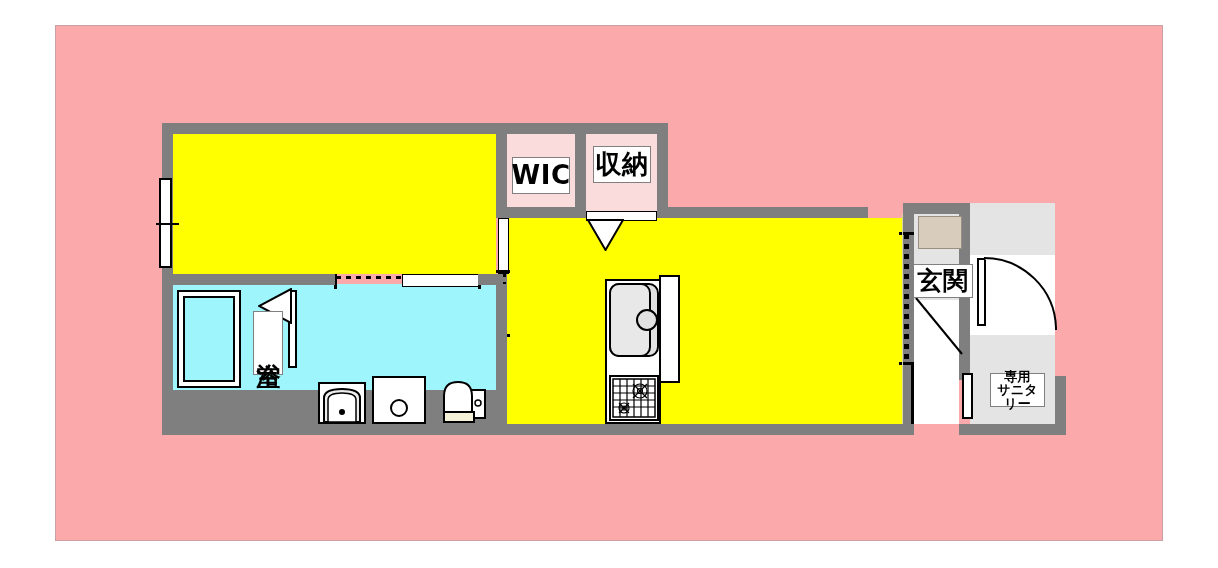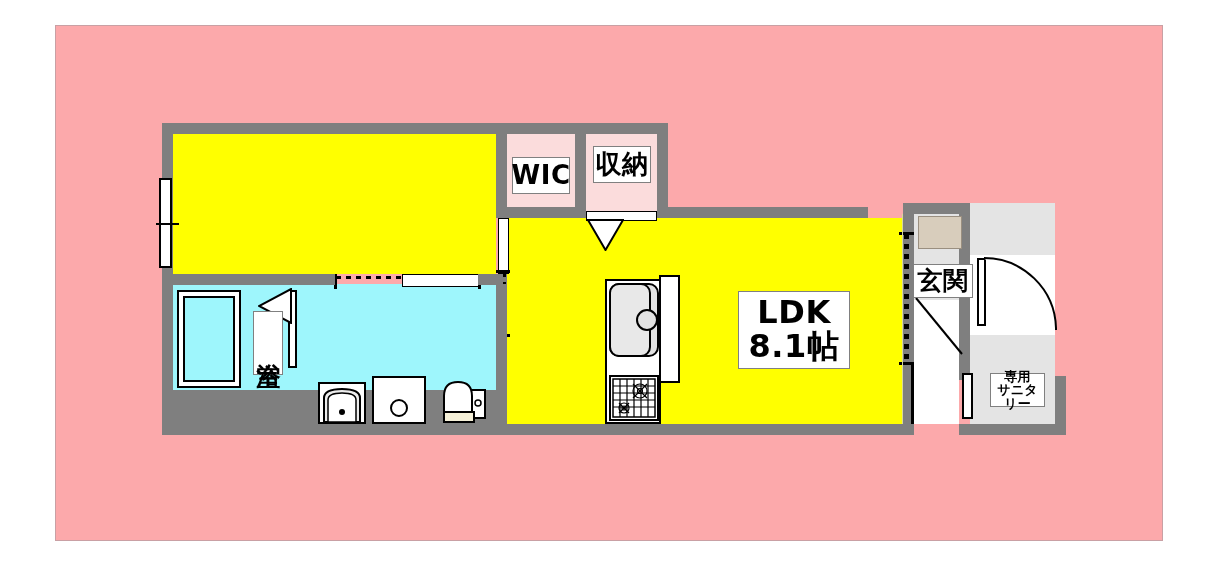--- a/index.html
+++ b/index.html
@@ -285,22 +285,20 @@
 
   <div class="fix" style="left:962px; top:373px; width:11px; height:46px;"></div>
 
   <div class="abs" style="left:902px; top:214px; width:1px; height:210px; background:#d9d99a;"></div>
 
 
   <div class="label" style="left:512px; top:157px; width:58px; height:37px; font-size:26px;">WIC</div>
 
   <div class="label" style="left:593px; top:146px; width:58px; height:37px; font-size:26px;">収納</div>
 
-  <div class="label" style="left:738px; top:291px; width:112px; height:78px; font-size:32px;">LDK
-8.1帖</div>
 
   <div class="label vert" style="left:253px; top:311px; width:30px; height:64px; font-size:24px;">浴室</div>
 
 
   <div class="label" style="left:913px; top:264px; width:60px; height:34px; font-size:25px;">玄関</div>
 
   <div class="label" style="left:990px; top:373px; width:55px; height:34px; font-size:13px;">専用
 サニタリー</div>
 
 </div>

